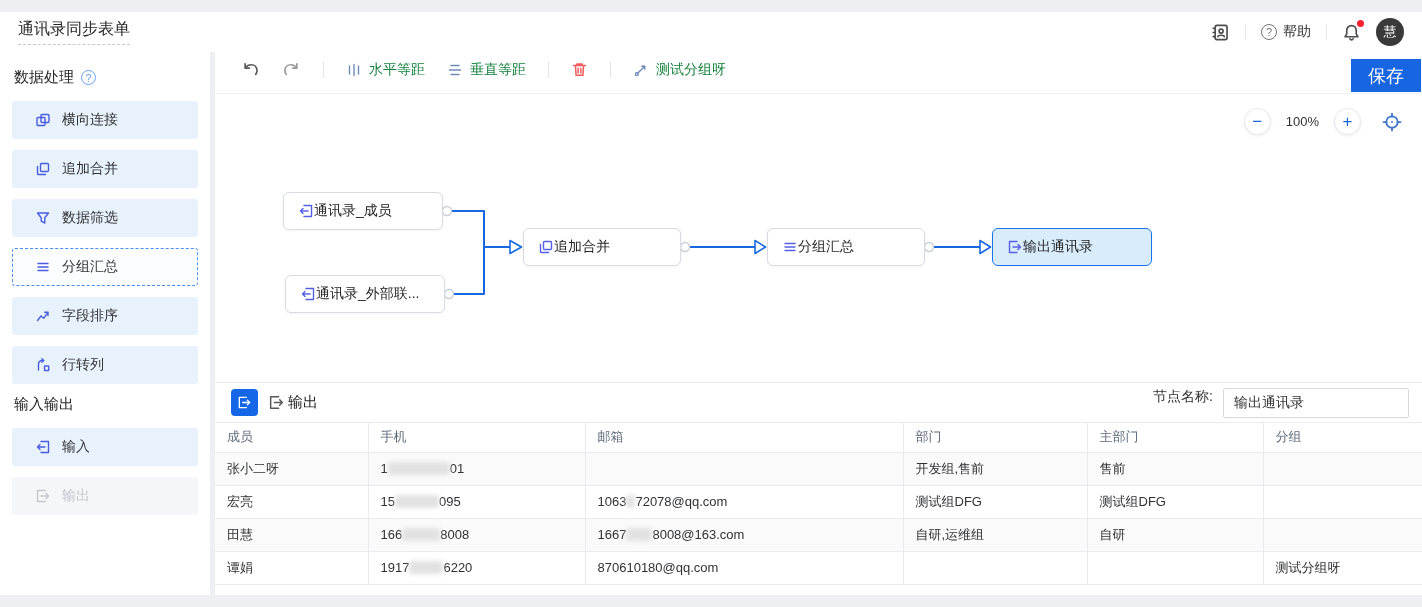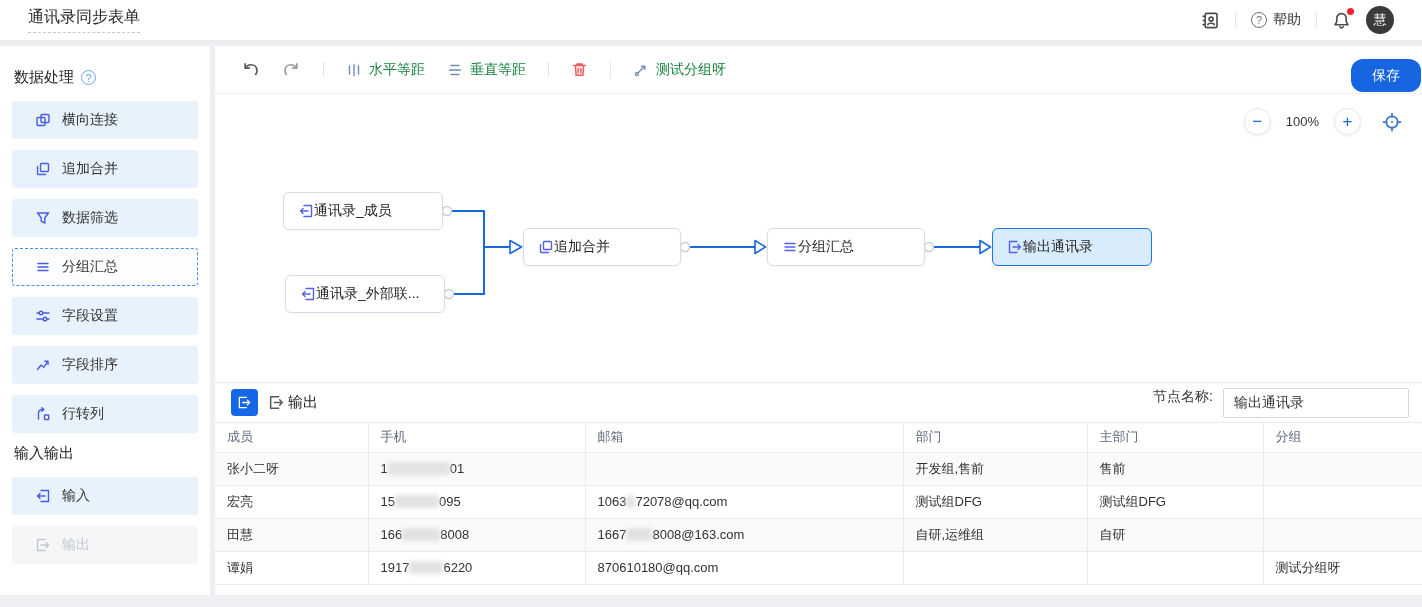--- a/index.html
+++ b/index.html
@@ -2,21 +2,21 @@
 <html><head>
 <meta charset="utf-8">
 <style>
   *{box-sizing:border-box}
   html,body{margin:0;padding:0}
   body{width:1422px;height:607px;background:#edeff2;font-family:"Liberation Sans","DejaVu Sans",sans-serif;position:relative;overflow:hidden;color:#262626}
   svg{display:block}
   .ic{fill:none;stroke:currentColor;stroke-width:1.4;stroke-linecap:round;stroke-linejoin:round}
 
   
-  .app-header{position:absolute;top:0;left:0;right:0;height:41px;background:#fff;border-bottom:1px solid #ececec;display:flex;align-items:center;padding:0 28px}
+  .app-header{position:absolute;top:12px;left:0;right:0;height:41px;background:#fff;border-bottom:1px solid #ececec;display:flex;align-items:center;padding:0 18px}
   .app-title{font-size:16px;color:#262626;border-bottom:1px dashed #c9c9c9;padding-bottom:4px;cursor:text}
   .header-right{margin-left:auto;display:flex;align-items:center;gap:15px}
   .hdivider{width:1px;height:14px;background:#e3e3e3}
   .icon-btn{color:#4d4d4d;cursor:pointer;display:flex;align-items:center}
   .help-group{display:flex;align-items:center;gap:6px;font-size:14px;color:#333;cursor:pointer}
   .qcircle{width:16px;height:16px;border:1px solid #737373;color:#737373;border-radius:50%;font-size:11px;display:inline-flex;align-items:center;justify-content:center}
   .qcircle.blue{border-color:#6aa1f7;color:#6aa1f7;width:15px;height:15px}
   .bell-wrap{position:relative;color:#4d4d4d;cursor:pointer}
   .red-dot{position:absolute;top:-3px;right:-3px;width:7px;height:7px;border-radius:50%;background:#f5222d}
   .avatar{width:28px;height:28px;border-radius:50%;background:#3a3a3a;color:#fff;font-size:13px;display:flex;align-items:center;justify-content:center;cursor:pointer}
@@ -32,21 +32,21 @@
 
   
   .main{position:absolute;top:46px;left:215px;right:0;bottom:12px;background:#fff}
   .toolbar{height:48px;border-bottom:1px solid #eef0f2;display:flex;align-items:center;padding:0 26px;position:relative}
   .tool-btn{display:flex;align-items:center;gap:7px;font-size:14px;color:#15803d;cursor:pointer;margin-right:22px}
   .tdivider{width:1px;height:16px;background:#e3e5e8;margin:0 22px 0 0}
   .steel{color:#6f8bb8}
   .grey-a{color:#595959}
   .grey-b{color:#9b9b9b}
   .red{color:#f15b5b}
-  .save-btn{position:absolute;right:1px;top:13px;width:70px;height:33px;background:#1765e0;color:#fff;font-size:14px;border:none;border-radius:12px;cursor:pointer}
+  .save-btn{position:absolute;right:1px;top:13px;width:70px;height:33px;background:#1765e0;color:#fff;font-size:18px;border:none;border-radius:0;cursor:pointer}
 
   
   .canvas{position:relative;height:289px;border-bottom:1px solid #e9ebef;overflow:hidden}
   .edges{position:absolute;left:0;top:0}
   .zoom-ctrl{position:absolute;top:14px;right:20px;display:flex;align-items:center;gap:15px}
   .circle-btn{width:27px;height:27px;border-radius:50%;background:#fff;border:1px solid #e6e9ee;box-shadow:0 1px 3px rgba(0,0,0,.07);color:#1765e0;font-size:17px;display:flex;align-items:center;justify-content:center;cursor:pointer;padding:0}
   .zoom-level{font-size:13px;color:#333}
   .target{color:#3e77c9;cursor:pointer;margin-left:6px}
   .node{position:absolute;height:38px;background:#fff;border:1px solid #d8dce2;border-radius:6px;display:flex;align-items:center;padding:0 14px;font-size:14px;color:#262626;box-shadow:0 1px 3px rgba(31,45,61,.05);cursor:pointer;white-space:nowrap}
   .node .nic{color:#5560e6;flex:none}
@@ -125,28 +125,20 @@
     <svg class="ic sic" width="16" height="16" viewBox="0 0 16 16">
         <path d="M2.5 3h11L9.8 7.8V13l-3.6-1.8V7.8L2.5 3z"></path>
       </svg>
     <span>数据筛选</span>
   </div>
   <div class="side-item selected">
     <svg class="ic sic" width="16" height="16" viewBox="0 0 16 16">
         <path d="M3 4.5h10M3 8h10M3 11.5h10"></path>
       </svg>
     <span>分组汇总</span>
-  </div>
-  <div class="side-item">
-    <svg class="ic sic" width="16" height="16" viewBox="0 0 16 16">
-        <path d="M2 5h12M2 11h12"></path>
-        <circle cx="6" cy="5" r="1.8" fill="#e8f2fd"></circle>
-        <circle cx="10" cy="11" r="1.8" fill="#e8f2fd"></circle>
-      </svg>
-    <span>字段设置</span>
   </div>
   <div class="side-item">
     <svg class="ic sic" width="16" height="16" viewBox="0 0 16 16">
         <path d="M2.5 12.5l3.5-4.5 2.8 2.2 4-5.5"></path>
         <path d="M9.7 4.3h3.3v3.3"></path>
       </svg>
     <span>字段排序</span>
   </div>
   <div class="side-item">
     <svg class="ic sic" width="16" height="16" viewBox="0 0 16 16">

